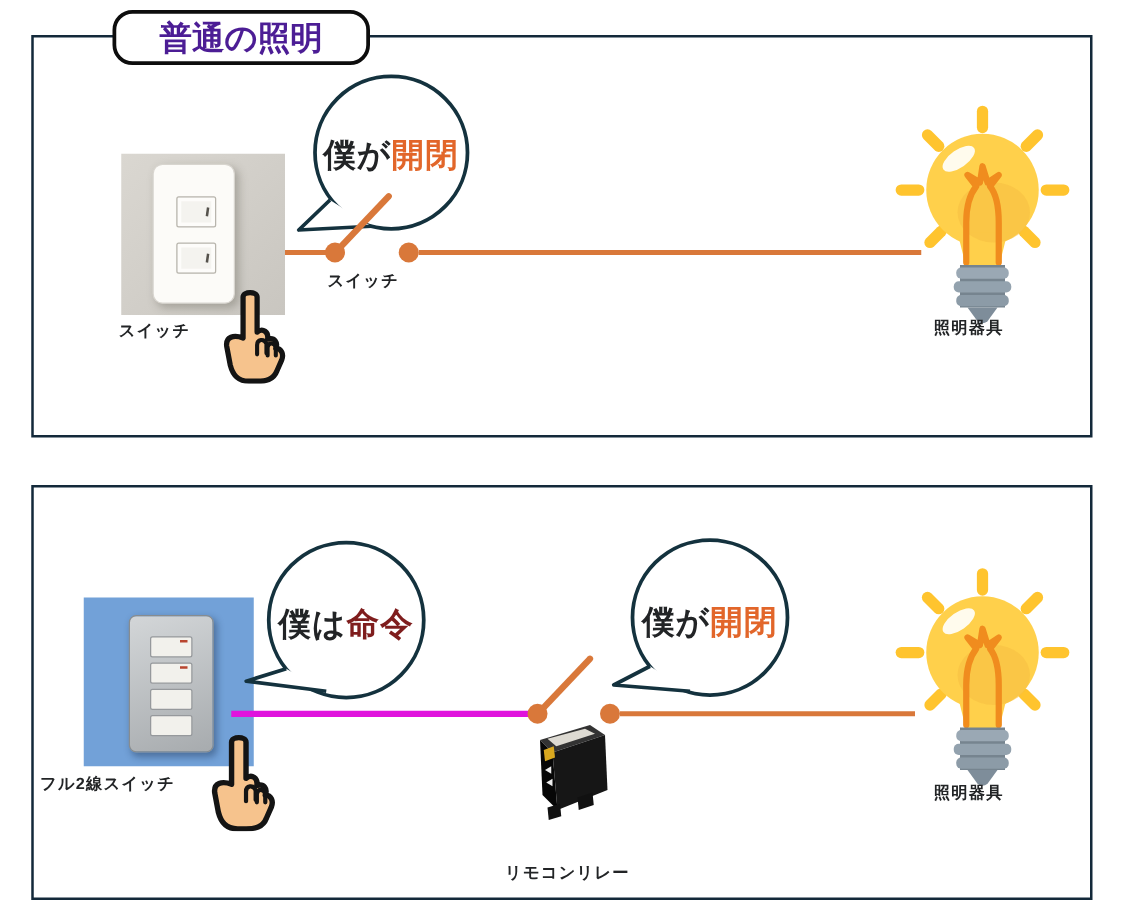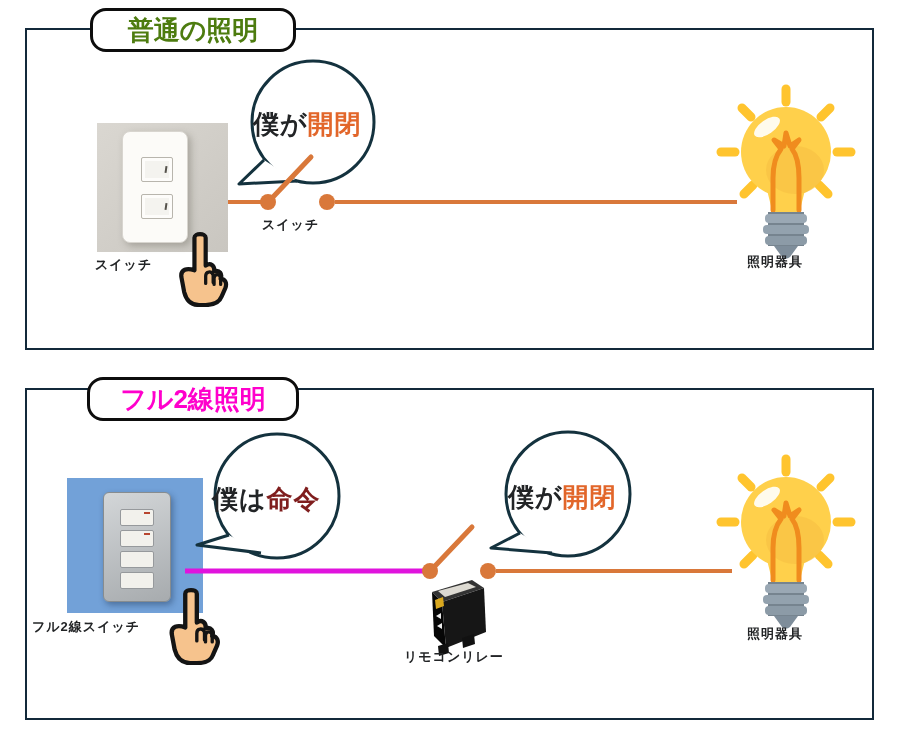--- a/index.html
+++ b/index.html
@@ -3,26 +3,26 @@
 <meta charset="utf-8">
 <style>
   html,body{margin:0;padding:0;background:#fff;}
   .stage{position:relative;width:899px;height:733px;background:#fff;overflow:hidden;
          font-family:"Liberation Sans","DejaVu Sans",sans-serif;}
   .panel{position:absolute;left:25px;width:845px;border:2px solid #13293a;background:#fff;z-index:0;}
   .panel1{top:28px;height:318px;}
   .panel2{top:388px;height:328px;}
   .titlebox{position:absolute;z-index:4;background:#fff;border:3px solid #0d0d0d;border-radius:16px;
             text-align:center;font-weight:bold;font-size:26px;line-height:38px;height:38px;}
-  .title1{left:90px;top:8px;width:200px;color:#4d7c0f;}
+  .title1{left:90px;top:8px;width:200px;color:#4c1d95;}
   .title2{left:87px;top:377px;width:206px;color:#ff00cc;}
   .overlay{position:absolute;left:0;top:0;z-index:1;}
   .txt{position:absolute;z-index:2;font-weight:bold;color:#222426;}
   .lbl{font-size:13px;letter-spacing:1px;}
-  .bubbletxt{font-size:26px;text-align:left;letter-spacing:1px;white-space:nowrap;}
+  .bubbletxt{font-size:26px;text-align:center;letter-spacing:1px;white-space:nowrap;}
   .hl-orange{color:#e2662a;}
   .hl-magenta{color:#7f1d1d;}
   .handsvg{position:absolute;z-index:3;}
   
   .photo1{position:absolute;left:97px;top:123px;width:131px;height:129px;z-index:0;
           background:linear-gradient(135deg,#dad7d1,#c9c6c0);}
   .plate1{position:absolute;left:25px;top:8px;width:64px;height:110px;background:#fcfbf8;
           border-radius:8px;border:1px solid #d8d5cf;box-shadow:3px 3px 7px rgba(90,85,75,.35);}
   .rocker{position:absolute;left:18px;width:30px;height:23px;border:1px solid #b8b5ad;
           border-radius:2px;background:#f4f3ef;box-shadow:inset 0 0 0 3px #fdfcfa;}
@@ -40,21 +40,20 @@
 </style>
 </head>
 <body>
 
 <div class="stage">
 
   <div class="panel panel1"></div>
   <div class="panel panel2"></div>
 
   <div class="titlebox title1">普通の照明</div>
-  <div class="titlebox title2">フル2線照明</div>
 
   <div class="photo1">
     <div class="plate1">
       <div class="rocker rk1">
           <div class="dash"></div>
         </div>
       <div class="rocker rk2">
           <div class="dash"></div>
         </div>
     </div>
@@ -148,21 +147,21 @@
   </svg>
 
   <div class="txt lbl" style="left:95px;top:256px;">スイッチ</div>
   <div class="txt lbl" style="left:262px;top:216px;">スイッチ</div>
   <div class="txt lbl" style="left:747px;top:253px;">照明器具</div>
   <div class="txt bubbletxt" style="left:253px;top:107px;width:120px;">
     <span>僕が</span><span class="hl-orange">開閉</span>
   </div>
 
   <div class="txt lbl" style="left:32px;top:618px;">フル2線スイッチ</div>
-  <div class="txt lbl" style="left:404px;top:648px;">リモコンリレー</div>
+  <div class="txt lbl" style="left:404px;top:689px;">リモコンリレー</div>
   <div class="txt lbl" style="left:747px;top:625px;">照明器具</div>
   <div class="txt bubbletxt" style="left:212px;top:482px;width:130px;">
     <span>僕は</span><span class="hl-magenta">命令</span>
   </div>
   <div class="txt bubbletxt" style="left:508px;top:480px;width:120px;">
     <span>僕が</span><span class="hl-orange">開閉</span>
   </div>
 
   <svg class="handsvg" style="left:172px;top:230px;" width="58" height="77" viewBox="0 0 62 82">
     <path d="M24 8 C24 3 36 3 36 8 L36 38 C41 34 46 38 45 44 C51 42 54 47 52 52 C57 52 59 57 57 62 L53 71 C50 79 43 80 36 80 L29 80 C19 80 15 74 13 66 L10 50 C9 42 16 40 24 43 Z" fill="#f6c38d" stroke="#141414" stroke-width="4.5" stroke-linejoin="round"></path>

